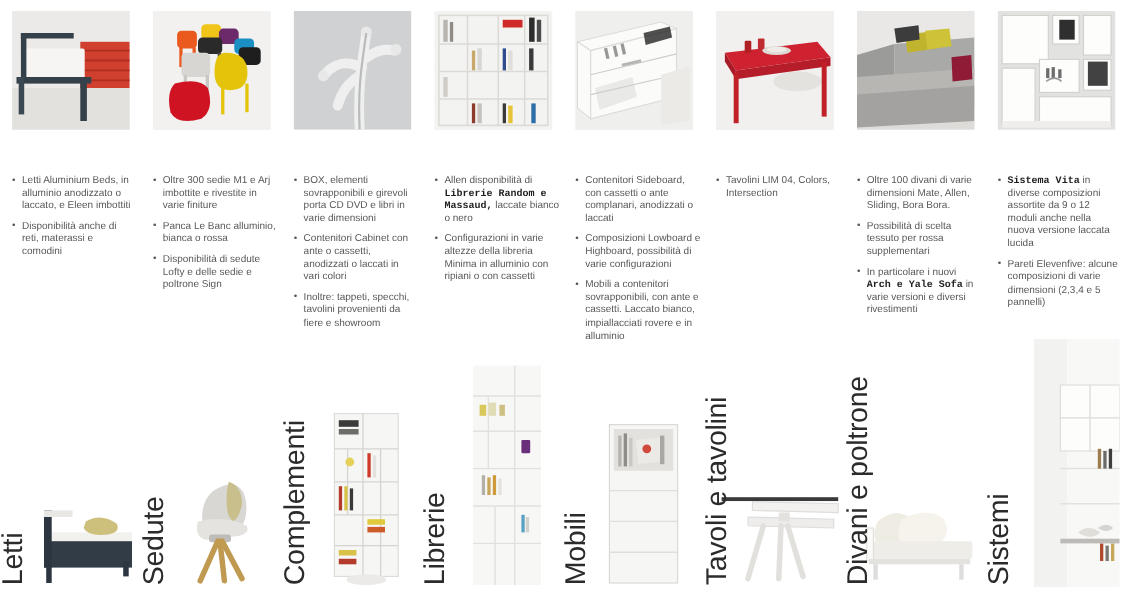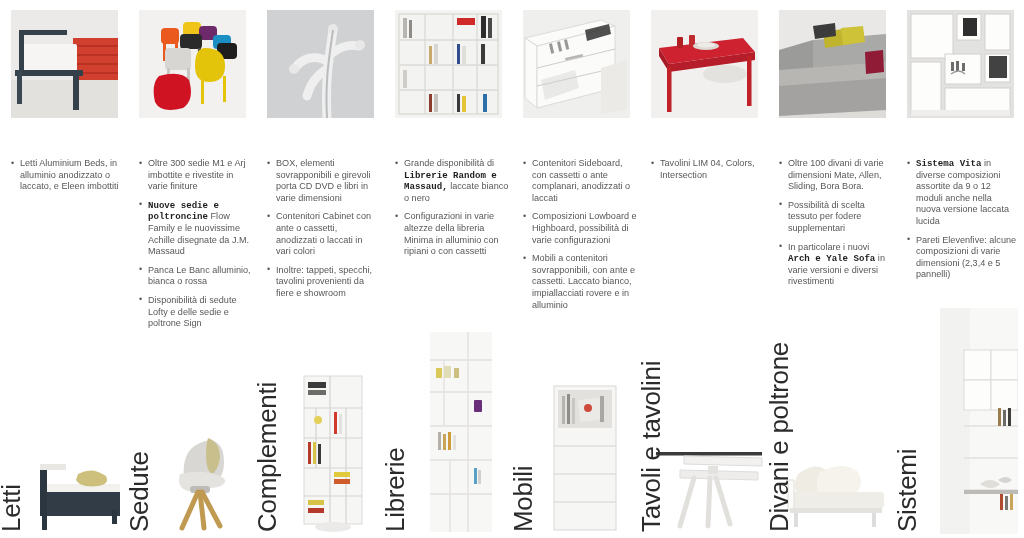--- a/index.html
+++ b/index.html
@@ -94,20 +94,21 @@
             <rect x="8" y="20" width="48" height="5" fill="#34404a"></rect>
             <rect x="8" y="20" width="5" height="44" fill="#34404a"></rect>
             <rect x="4" y="60" width="68" height="6" fill="#34404a"></rect>
             <rect x="62" y="60" width="6" height="40" fill="#34404a"></rect>
             <rect x="6" y="60" width="5" height="34" fill="#3b4852"></rect>
           </svg>
         </div>
         <div class="bullets">
           <ul>
             <li><span>Letti Aluminium Beds, in alluminio anodizzato o laccato, e Eleen imbottiti</span></li>
+            <li><span>Disponibilità anche di reti, materassi e comodini</span></li>
           </ul>
         </div>
         <div class="bphoto" style="left: 34px; bottom: 4px; width: 88px; height: 88px;">
           <svg width="88" height="88" viewBox="0 0 88 88">
             <rect width="88" height="88" fill="#fff"></rect>
             <rect x="6" y="44" width="80" height="26" fill="#323c46"></rect>
             <rect x="6" y="38" width="80" height="8" fill="#f2f1ee"></rect>
             <rect x="6" y="18" width="7" height="52" fill="#2c3640"></rect>
             <rect x="6" y="18" width="26" height="6" fill="#e8e7e4"></rect>
             <rect x="8" y="68" width="5" height="16" fill="#2c3640"></rect>
@@ -142,21 +143,20 @@
               <path d="M66 38 q20 0 20 18 q0 16 -16 16 q-14 0 -14 -16 q0 -18 10 -18z" fill="#e3c40b"></path>
               <rect x="62" y="68" width="3" height="26" fill="#e3c40b"></rect>
               <rect x="84" y="66" width="3" height="26" fill="#e3c40b"></rect>
               <path d="M20 66 q22 -6 30 4 q6 20 -6 28 q-22 6 -28 -6 q-4 -18 4 -26z" fill="#cf1322"></path>
             </g>
           </svg>
         </div>
         <div class="bullets">
           <ul>
             <li><span>Oltre 300 sedie M1 e Arj  imbottite e rivestite in varie finiture</span></li>
-            <li><b>Nuove sedie e poltroncine</b><span> Flow Family e le nuovissime Achille disegnate da J.M. Massaud</span></li>
             <li><span>Panca Le Banc alluminio, bianca o rossa</span></li>
             <li><span>Disponibilità di sedute Lofty e delle sedie e poltrone Sign</span></li>
           </ul>
         </div>
         <div class="bphoto" style="left: 26px; bottom: 4px; width: 84px; height: 104px;">
           <svg width="84" height="104" viewBox="0 0 84 104">
             <rect width="84" height="104" fill="#fff"></rect>
             <path d="M56 10 q14 2 14 22 q0 16 -10 20 l-22 4 q-10 -4 -8 -20 q2 -22 26 -26z" fill="#d8d7d4"></path>
             <path d="M54 8 q12 4 12 20 q-2 12 -8 16 q-6 -4 -6 -18 q0 -12 2 -18z" fill="#c9bf8c"></path>
             <path d="M26 44 q26 -6 44 4 q4 6 -6 9 l-30 4 q-12 -3 -8 -17z" fill="#e4e3e0"></path>
@@ -261,21 +261,21 @@
               <rect x="34" y="84" width="3" height="18" fill="#8c3b2c"></rect>
               <rect x="39" y="84" width="4" height="18" fill="#c5c2bd"></rect>
               <rect x="62" y="84" width="3" height="18" fill="#3a3a3a"></rect>
               <rect x="67" y="86" width="4" height="16" fill="#e6c437"></rect>
               <rect x="88" y="84" width="4" height="18" fill="#2f6fa8"></rect>
             </g>
           </svg>
         </div>
         <div class="bullets">
           <ul>
-            <li><span>Grande disponibilità di </span><b>Librerie Random e Massaud,</b><span> laccate bianco o nero</span></li>
+            <li><span>Allen disponibilità di </span><b>Librerie Random e Massaud,</b><span> laccate bianco o nero</span></li>
             <li><span>Configurazioni in varie altezze della libreria Minima in alluminio con ripiani o con cassetti</span></li>
           </ul>
         </div>
         <div class="bphoto" style="left: 46px; bottom: 6px; width: 62px; height: 200px;">
           <svg width="62" height="200" viewBox="0 0 62 200">
             <rect width="62" height="200" fill="#f7f7f6"></rect>
             <g stroke="#e3e1de" stroke-width="1.3" fill="none">
               <line x1="0" y1="28" x2="62" y2="28"></line>
               <line x1="0" y1="60" x2="62" y2="60"></line>
               <line x1="0" y1="94" x2="62" y2="94"></line>
@@ -412,21 +412,21 @@
             <path d="M0 76 L107 68 L107 100 L0 106 Z" fill="#a3a2a0"></path>
             <path d="M44 22 L70 18 L72 34 L46 38 Z" fill="#c0b32e"></path>
             <path d="M62 18 L84 16 L86 32 L64 35 Z" fill="#cdc238"></path>
             <path d="M34 16 L56 13 L57 26 L36 29 Z" fill="#3c3c3c"></path>
             <path d="M86 42 L104 40 L105 62 L87 64 Z" fill="#8f1b37"></path>
           </svg>
         </div>
         <div class="bullets">
           <ul>
             <li><span>Oltre 100 divani di varie dimensioni Mate, Allen, Sliding, Bora Bora.</span></li>
-            <li><span>Possibilità di scelta tessuto per fodere supplementari</span></li>
+            <li><span>Possibilità di scelta tessuto per rossa supplementari</span></li>
             <li><span>In particolare i nuovi </span><b>Arch e Yale Sofa</b><span> in varie versioni e diversi rivestimenti</span></li>
           </ul>
         </div>
         <div class="bphoto" style="left: 12px; bottom: 6px; width: 110px; height: 86px;">
           <svg width="110" height="86" viewBox="0 0 110 86">
             <rect width="110" height="86" fill="#fff"></rect>
             <path d="M18 28 q18 -14 30 -2 q8 12 -4 22 l-22 4 q-12 -8 -4 -24z" fill="#efece4"></path>
             <path d="M40 26 q24 -12 38 0 q8 14 -6 24 l-28 4 q-12 -10 -4 -28z" fill="#f6f3ec"></path>
             <rect x="8" y="46" width="96" height="16" rx="3" fill="#efedE8"></rect>
             <rect x="8" y="34" width="6" height="30" fill="#fbfbfa" stroke="#e0ded9"></rect>

